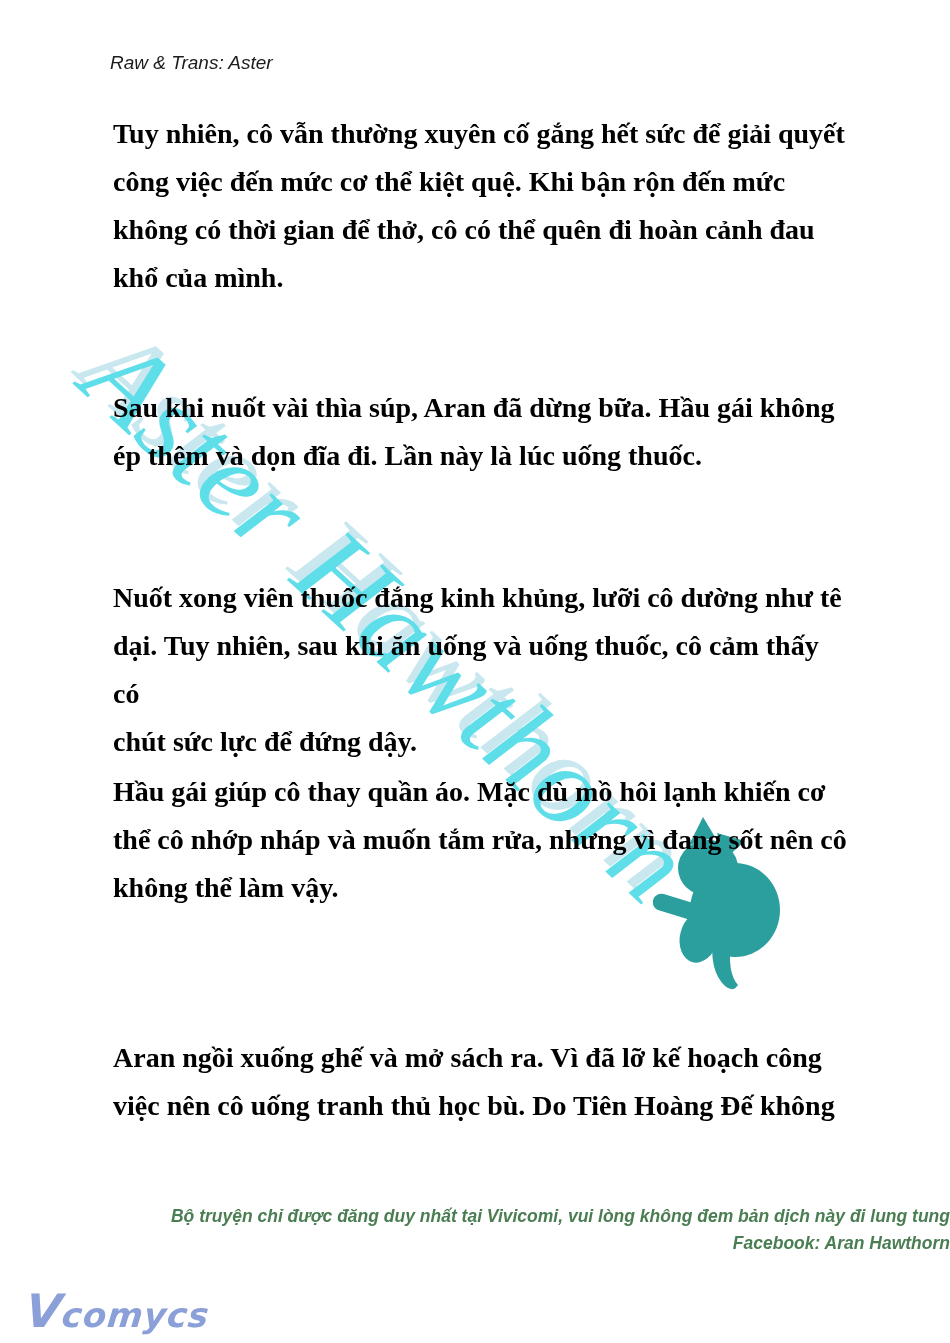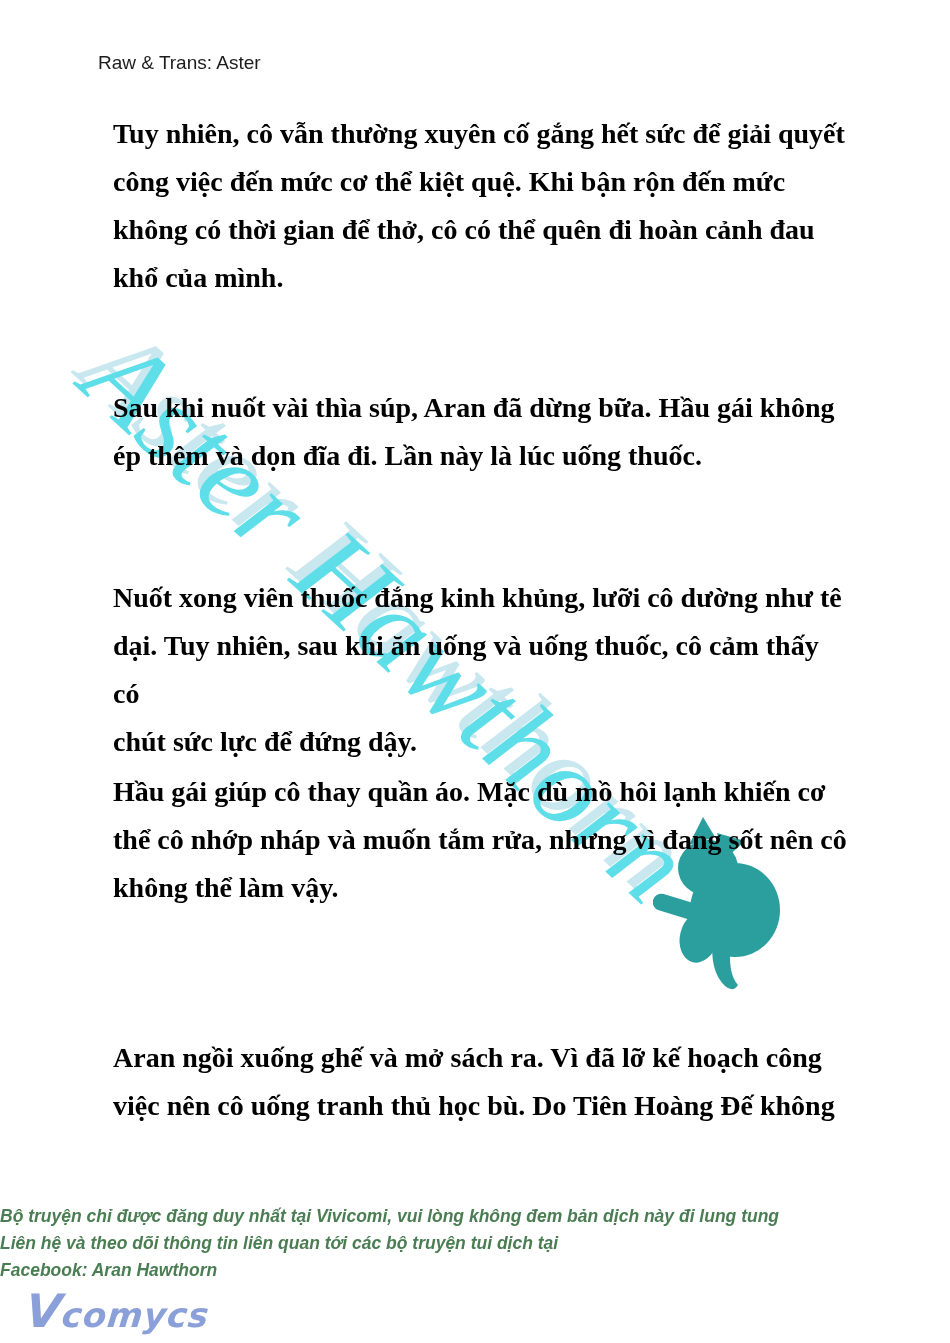--- a/index.html
+++ b/index.html
@@ -16,26 +16,27 @@
     position: relative;
     width: 950px;
     height: 1343px;
     margin: 0 auto;
     background: #ffffff;
     overflow: hidden;
     font-family: "Liberation Serif", serif;
   }
   .credit {
     position: absolute;
-    left: 98px;
+    left: 110px;
     top: 52px;
     font-family: "Liberation Sans", sans-serif;
     font-size: 19px;
     color: #1c1c1c;
     z-index: 3;
+    font-style: italic;
   }
   .watermark {
     position: absolute;
     left: 148px;
     top: 310px;
     transform: rotate(42.5deg);
     transform-origin: 0 0;
     font-family: "Liberation Serif", serif;
     font-style: italic;
     font-size: 116px;
@@ -67,21 +68,21 @@
     left: 653px;
     top: 813px;
     z-index: 1;
   }
   .cat g { fill: var(--cat); }
   .footer {
     position: absolute;
     left: 0;
     top: 1203px;
     width: 950px;
-    text-align: left;
+    text-align: right;
     font-family: "Liberation Sans", sans-serif;
     font-style: italic;
     font-weight: bold;
     font-size: 17.5px;
     line-height: 27px;
     color: var(--ft);
     z-index: 3;
   }
   .logo {
     position: absolute;
@@ -129,19 +130,18 @@
       <ellipse cx="55" cy="55" rx="30" ry="28"></ellipse>
       <rect x="0" y="80" width="52" height="17" rx="8.5" transform="rotate(17 6 88)"></rect>
       <ellipse cx="82" cy="97" rx="45" ry="47"></ellipse>
       <ellipse cx="46" cy="124" rx="19" ry="26" transform="rotate(14 46 124)"></ellipse>
       <path d="M60,124 Q56,158 72,173 Q80,180 85,172 Q74,160 78,128 Z"></path>
     </g>
   </svg>
 
   <div class="footer">
     <div>Bộ truyện chỉ được đăng duy nhất tại Vivicomi, vui lòng không đem bản dịch này đi lung tung</div>
-    <div>Liên hệ và theo dõi thông tin liên quan tới các bộ truyện tui dịch tại</div>
     <div>Facebook: Aran Hawthorn</div>
   </div>
 
   <div class="logo">Vcomycs</div>
 
 </div>
 
 </body></html>

